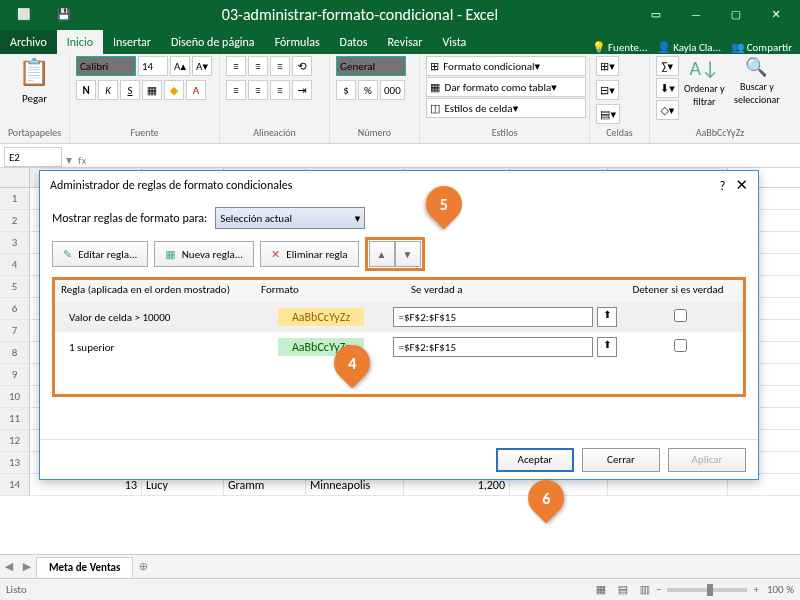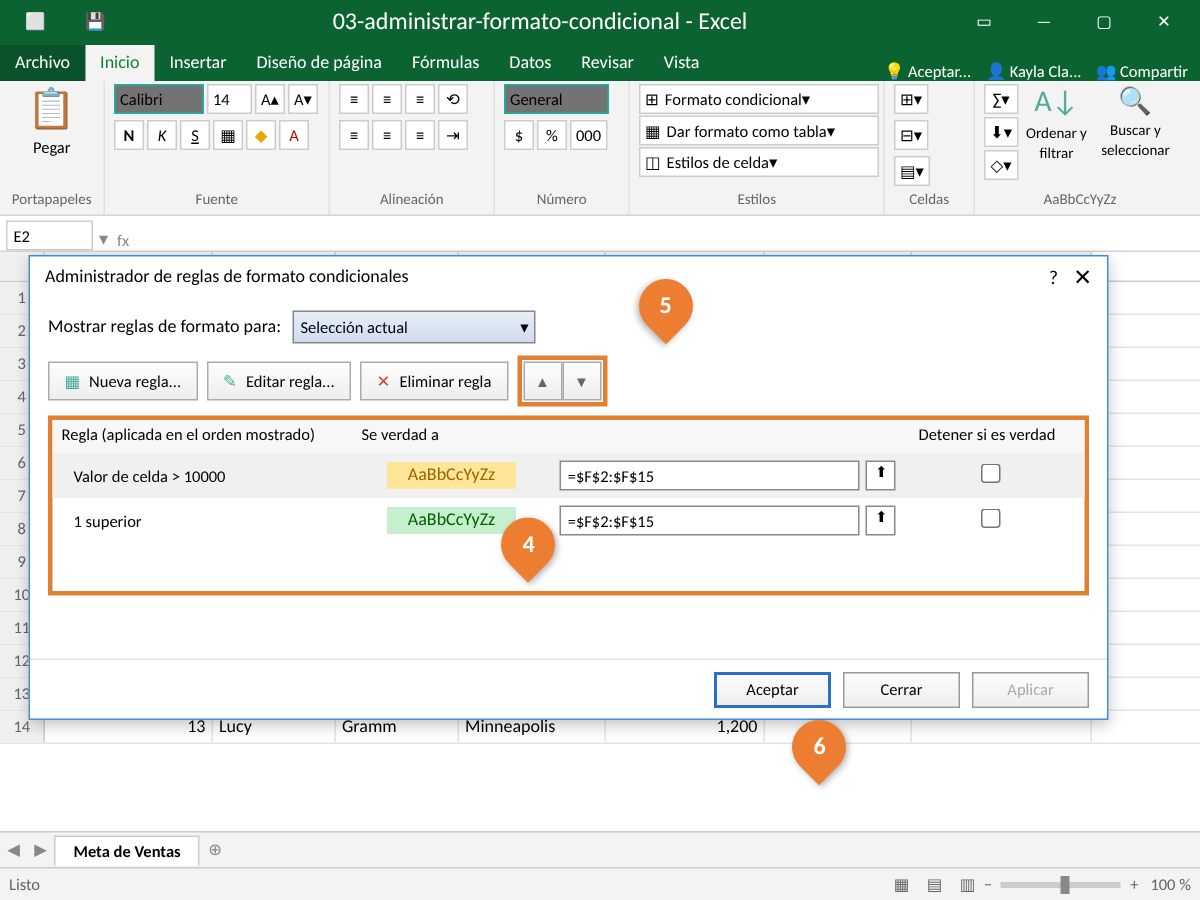--- a/index.html
+++ b/index.html
@@ -50,29 +50,29 @@
 .sheet-tabs .stab { padding:3px 12px; background:#fff; border:1px solid #ccc; border-bottom:none; font-weight:600; }
 .sheet-tabs .add { width:20px; text-align:center; color:#888; }
 
 .statusbar { height:22px; background:#f3f3f3; border-top:1px solid #ccc; display:flex; align-items:center; font-size:11px; color:#666; padding:0 6px; }
 .statusbar .sp { flex:1; }
 .statusbar .vbtn { width:22px; text-align:center; }
 .statusbar .zoom-slider { width:80px; height:4px; background:#ccc; margin:0 6px; position:relative; }
 .statusbar .zoom-slider::after { content:""; position:absolute; left:50%; top:-4px; width:6px; height:12px; background:#888; }
 
 
-.dialog { position: absolute; left: 19px; top: 170px; width: 720px; height: 310px; background: #fff; border: 1px solid #3a8dde; box-shadow: 0 3px 10px rgba(0,0,0,.25); display:flex; flex-direction:column; font-size:12px; }
+.dialog { position: absolute; left: 39px; top: 170px; width: 720px; height: 310px; background: #fff; border: 1px solid #3a8dde; box-shadow: 0 3px 10px rgba(0,0,0,.25); display:flex; flex-direction:column; font-size:12px; }
 .dialog .dhdr { height: 28px; display:flex; align-items:center; padding:0 10px; border-bottom: none; }
 .dialog .dhdr .dtitle { font-size:12px; }
 .dialog .dhdr .sp { flex:1; }
 .dialog .dhdr .help { font-size:13px; margin-right:10px; cursor:pointer; }
 .dialog .dhdr .xclose { font-size:15px; cursor:pointer; }
 .dialog .body { padding: 8px 12px; flex:1; }
 .dialog .show-row { display:flex; align-items:center; gap:8px; margin-bottom:8px; }
-.dialog .combo { width:162px; height:22px; border:1px solid #888; background:linear-gradient(#e8eef7,#cfdcf0); font-size:11px; padding:0 4px; display:flex; align-items:center; justify-content:space-between; }
+.dialog .combo { width:150px; height:22px; border:1px solid #888; background:linear-gradient(#e8eef7,#cfdcf0); font-size:11px; padding:0 4px; display:flex; align-items:center; justify-content:space-between; }
 .dialog .toolbar { display:flex; gap:6px; align-items:center; margin-bottom:6px; }
 .dialog .tbtn { height:26px; border:1px solid #aaa; background:linear-gradient(#fdfdfd,#eee); padding:0 10px; display:flex; align-items:center; gap:6px; font-size:11px; cursor:pointer; }
 .dialog .arrow-btn { width:26px; height:26px; border:1px solid #aaa; background:linear-gradient(#fdfdfd,#eee); display:flex; align-items:center; justify-content:center; font-size:10px; color:#666; cursor:pointer; }
 .dialog .rules-box { border: 3px solid #e08030; height: 120px; }
 .dialog .rules-head { display:flex; background:#f7f7f7; height:22px; font-size:11px; }
 .dialog .rules-head div { padding:3px 6px; }
 .dialog .rh1 { width:200px; }
 .dialog .rh2 { width:150px; }
 .dialog .rh3 { flex:1; }
 .dialog .rh4 { width:130px; text-align:center; }
@@ -119,21 +119,21 @@
 <div class="tabbar">
   <div class="ftab file">Archivo</div>
   <div class="ftab active">Inicio</div>
   <div class="ftab">Insertar</div>
   <div class="ftab">Diseño de página</div>
   <div class="ftab">Fórmulas</div>
   <div class="ftab">Datos</div>
   <div class="ftab">Revisar</div>
   <div class="ftab">Vista</div>
   <div class="right">
-    <span class="bulb">Aceptar...</span>
+    <span class="bulb">Fuente...</span>
     <span class="user">Kayla Cla...</span>
     <span class="share">Compartir</span>
   </div>
 </div>
 
 <div class="ribbon">
   <div class="rgroup" style="width:70px">
     <div class="top" style="flex-direction:column;align-items:center">
       <div class="clip-icon">📋</div>
       <div style="font-size:11px">Pegar</div>
@@ -425,39 +425,40 @@
   <div class="body">
     <div class="show-row">
       <span>Mostrar reglas de formato para:</span>
       <div class="combo">
         <span>Selección actual</span>
           <span>▾</span>
       </div>
     </div>
     <div class="toolbar">
       <div class="tbtn">
+          <span class="icon-editrule"></span>
+          <span>Editar regla...</span>
+        </div>
+      <div class="tbtn">
           <span class="icon-newrule"></span>
           <span>Nueva regla...</span>
-        </div>
-      <div class="tbtn">
-          <span class="icon-editrule"></span>
-          <span>Editar regla...</span>
         </div>
       <div class="tbtn">
           <span class="icon-delrule"></span>
           <span>Eliminar regla</span>
         </div>
       <div style="position:relative;border:3px solid #e08030;display:flex;padding:1px">
         <div class="arrow-btn">▲</div>
         <div class="arrow-btn">▼</div>
       </div>
     </div>
     <div class="rules-box">
       <div class="rules-head">
         <div class="rh1">Regla (aplicada en el orden mostrado)</div>
+        <div class="rh2">Formato</div>
         <div class="rh3">Se verdad a</div>
         <div class="rh4">Detener si es verdad</div>
       </div>
       <div id="rule-rows">
  <div class="rule-row sel">
    <div class="c1">Valor de celda &gt; 10000</div>
    <div class="c2"><span class="fmt-prev fmt-yellow">AaBbCcYyZz</span></div>
    <div class="c3">
               <input class="range-input" value="=$F$2:$F$15" style="">
               <div class="ref-btn">⬆</div>

